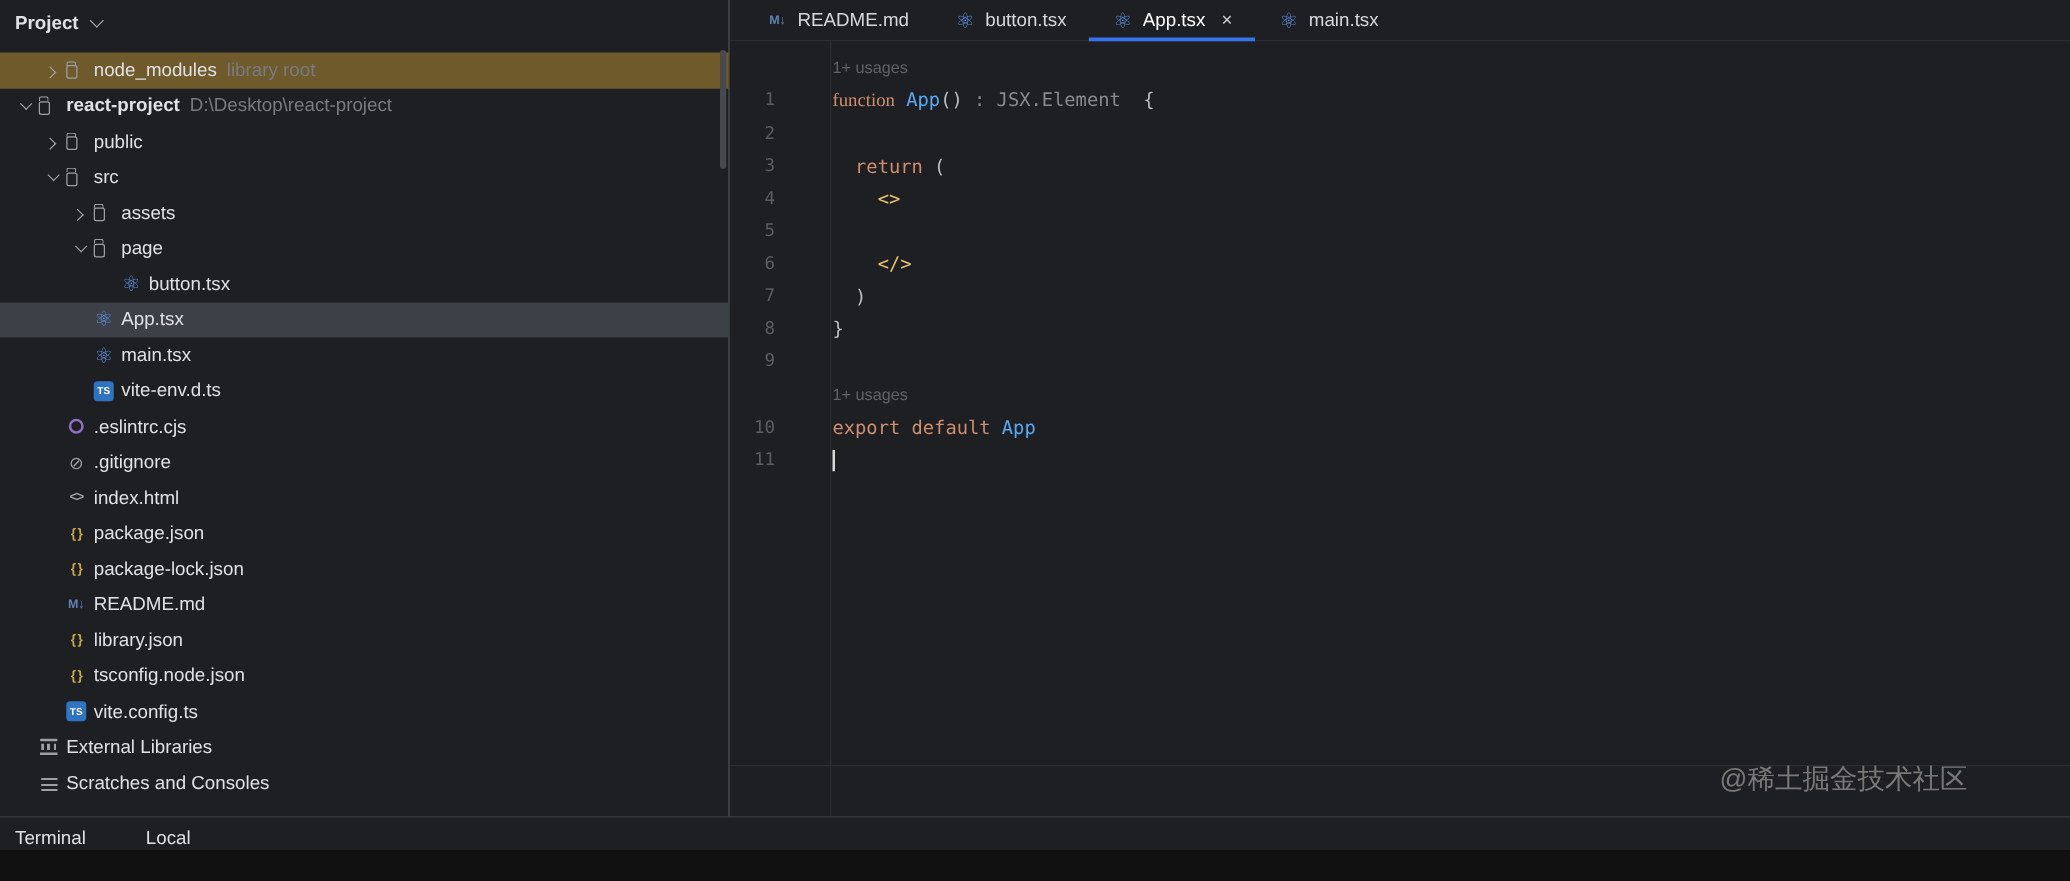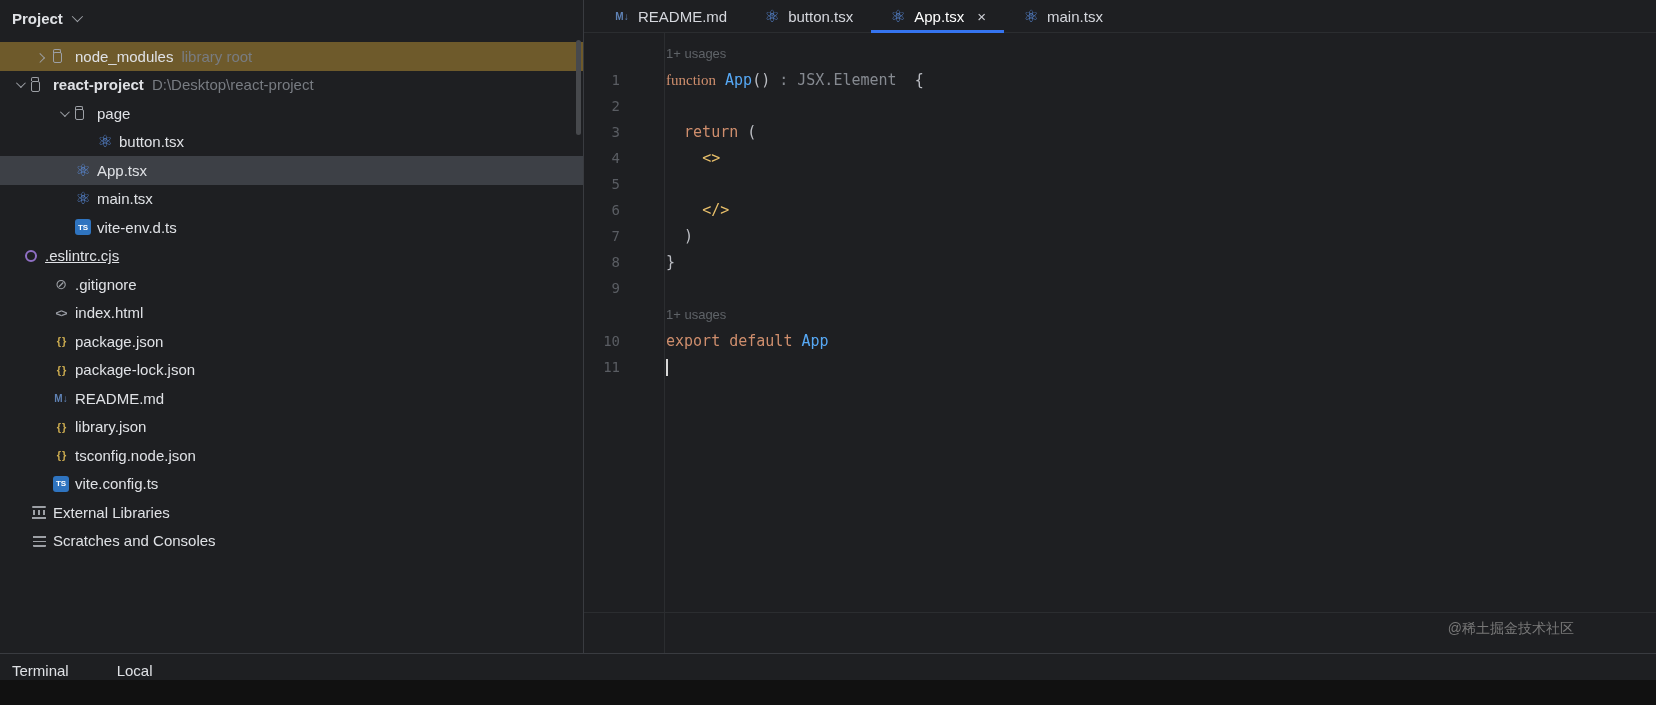--- a/index.html
+++ b/index.html
@@ -61,21 +61,21 @@
   .usage-hint { font-family:"Liberation Sans",sans-serif; font-size:13px; color:var(--hint); }
   .caret { display:inline-block; width:2px; height:17px; background:#d8d8d8; vertical-align:middle; }
   .gutter-line { position:absolute; left:80px; top:33px; bottom:0; width:1px; background:#2b2d30; }
   .editor-bottom-line { position:absolute; left:0; right:0; top:612px; height:1px; background:#2b2d30; }
 
   
   .terminal-bar { height:52px; border-top:1px solid #393b40; display:flex; align-items:flex-start; padding:8px 0 0 12px; gap:48px; background:#1e1f22; }
   .terminal-tab { color:#dfe1e5; }
   .terminal-session { display:flex; align-items:center; gap:8px; color:#dfe1e5;flex-direction:column; }
 
-  .watermark { position:absolute; right:82px; bottom:42px; color:#787878; font-size:14px; }
+  .watermark { position:absolute; right:82px; bottom:42px; color:#787878; font-size:22px; }
 </style>
 </head>
 <body>
 
 <div class="app">
   <div class="main-row">
 
     <aside class="project-panel">
       <div class="panel-header">
         <span>Project</span>
@@ -95,22 +95,49 @@
           <div class="tree-row bold" style="padding-left: 8px;">
             <span class="tchev">
               <span class="chev-down"></span>
             </span>
             <span class="ic">
               <span class="ic-folder"></span>
             </span>
             <span class="tlabel">react-project</span>
             <span class="tsuffix">D:\Desktop\react-project</span>
           </div>
+          <div class="tree-row" style="padding-left: 30px;">
+            <span class="tchev">
+              <span class="chev-right"></span>
+            </span>
+            <span class="ic">
+              <span class="ic-folder"></span>
+            </span>
+            <span class="tlabel">public</span>
+          </div>
+          <div class="tree-row" style="padding-left: 30px;">
+            <span class="tchev">
+              <span class="chev-down"></span>
+            </span>
+            <span class="ic">
+              <span class="ic-folder"></span>
+            </span>
+            <span class="tlabel">src</span>
+          </div>
           <div class="tree-row" style="padding-left: 52px;">
             <span class="tchev">
+              <span class="chev-right"></span>
+            </span>
+            <span class="ic">
+              <span class="ic-folder"></span>
+            </span>
+            <span class="tlabel">assets</span>
+          </div>
+          <div class="tree-row" style="padding-left: 52px;">
+            <span class="tchev">
               <span class="chev-down"></span>
             </span>
             <span class="ic">
               <span class="ic-folder"></span>
             </span>
             <span class="tlabel">page</span>
           </div>
           <div class="tree-row" style="padding-left: 74px;">
             <span class="tchev"></span>
             <span class="ic ic-react">⚛</span>
@@ -126,21 +153,21 @@
             <span class="ic ic-react">⚛</span>
             <span class="tlabel">main.tsx</span>
           </div>
           <div class="tree-row" style="padding-left: 52px;">
             <span class="tchev"></span>
             <span class="ic">
               <span class="ic-ts" style="display:inline-flex;align-items:center;justify-content:center;">TS</span>
             </span>
             <span class="tlabel">vite-env.d.ts</span>
           </div>
-          <div class="tree-row" style=" text-decoration: underline;">
+          <div class="tree-row" style="padding-left: 30px;">
             <span class="tchev"></span>
             <span class="ic">
               <span class="ic-eslint"></span>
             </span>
             <span class="tlabel">.eslintrc.cjs</span>
           </div>
           <div class="tree-row" style="padding-left: 30px;">
             <span class="tchev"></span>
             <span class="ic ic-git">⊘</span>
             <span class="tlabel">.gitignore</span>

